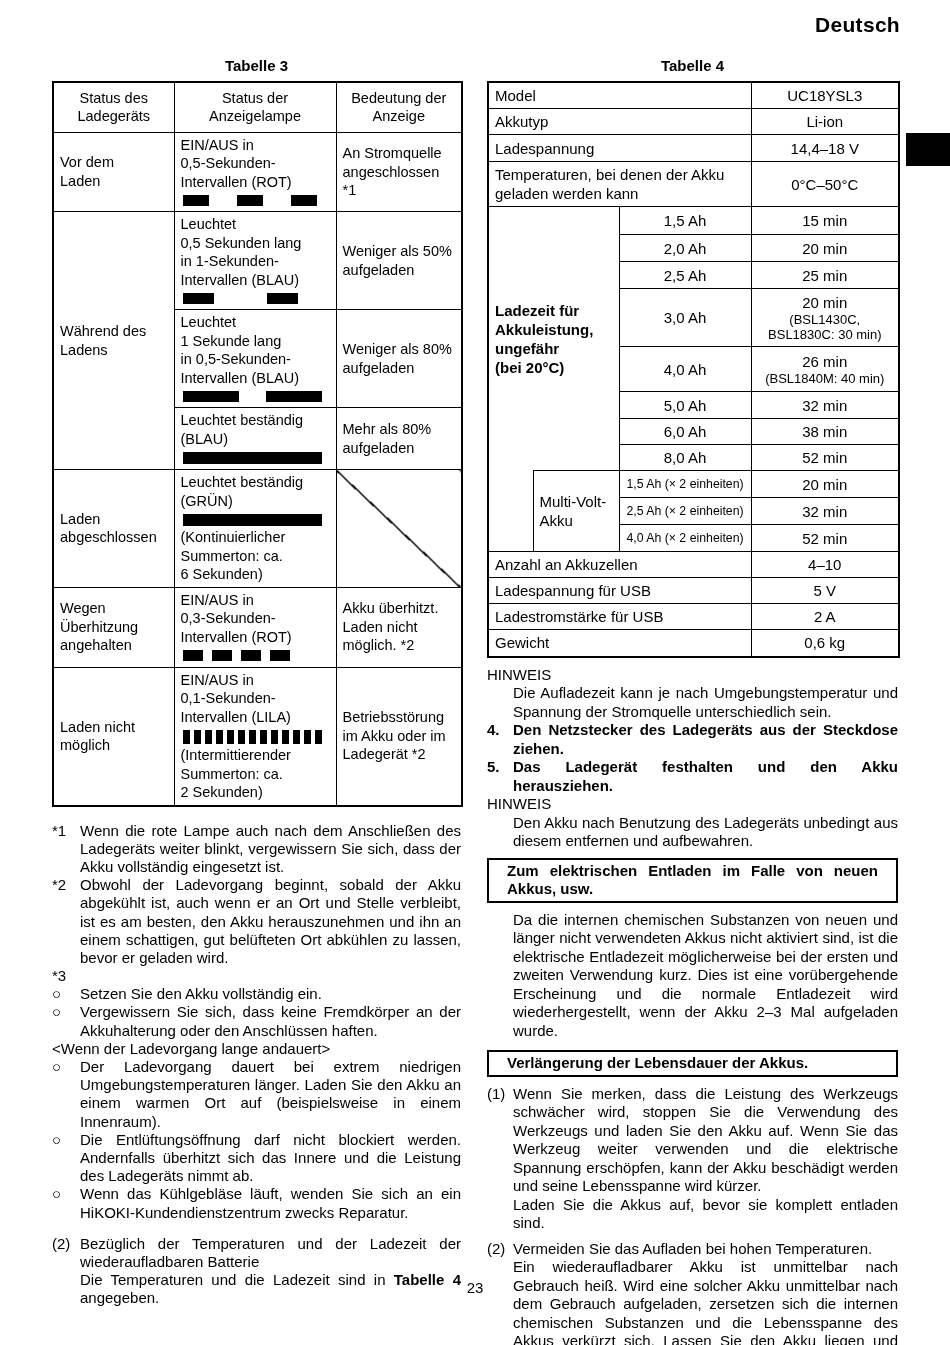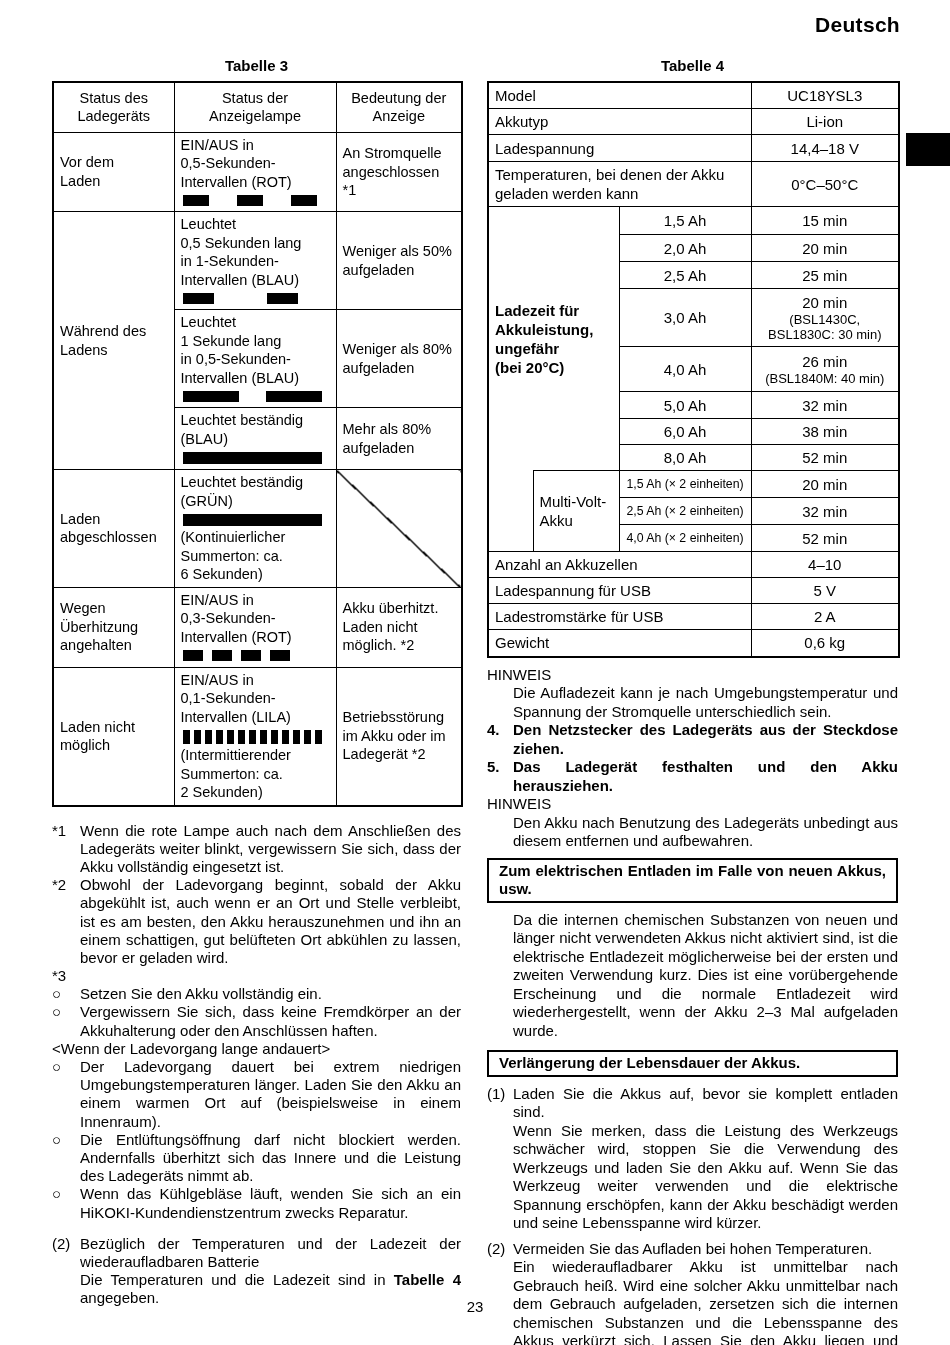--- a/index.html
+++ b/index.html
@@ -39,23 +39,23 @@
   .marker { position:absolute; left:0; top:0; }
   .subhead { padding-left:0; text-align:left; }
   .gap-top { margin-top:13px; }
   .b { font-weight:bold; }
 
   .rcol-flow { font-size:15px; line-height:18.5px; }
   .mt9 { margin-top:8px; }
   .h-title { font-weight:normal; }
   .ind { padding-left:26px; text-align:justify; }
   .step { position:relative; padding-left:26px; font-weight:bold; text-align:justify; }
-  .callout { border:2px solid #000; font-weight:bold; padding:2px 10px; margin:7px 0 8px 0; text-align:justify; }
+  .callout { border:2px solid #000; font-weight:bold; padding:2px 18px; margin:7px 0 8px 0; text-align:justify; }
   .item { position:relative; padding-left:26px; margin-top:7px; text-align:justify; }
-  .pgnum { position:absolute; bottom:30px; left:0; width:100%; text-align:center; font-size:15px; }
+  .pgnum { position:absolute; bottom:49px; left:0; width:100%; text-align:center; font-size:15px; }
 </style>
 </head>
 <body>
 
 <div class="lang-header">Deutsch</div>
 <div class="edge-tab"></div>
 
 <div class="cols">
 
   <div class="col-left">
@@ -339,22 +339,22 @@
       <div class="ind">Den Akku nach Benutzung des Ladegeräts unbedingt aus diesem entfernen und aufbewahren.</div>
 
       <div class="callout">Zum elektrischen Entladen im Falle von neuen Akkus, usw.</div>
 
       <div class="ind">Da die internen chemischen Substanzen von neuen und länger nicht verwendeten Akkus nicht aktiviert sind, ist die elektrische Entladezeit möglicherweise bei der ersten und zweiten Verwendung kurz. Dies ist eine vorübergehende Erscheinung und die normale Entladezeit wird wiederhergestellt, wenn der Akku 2–3 Mal aufgeladen wurde.</div>
 
       <div class="callout" style="margin-top:10px">Verlängerung der Lebensdauer der Akkus.</div>
 
       <div class="item">
         <span class="marker">(1)</span>
+        <div>Wenn Sie merken, dass die Leistung des Werkzeugs schwächer wird, stoppen Sie die Verwendung des Werkzeugs und laden Sie den Akku auf. Wenn Sie das Werkzeug weiter verwenden und die elektrische Spannung erschöpfen, kann der Akku beschädigt werden und seine Lebensspanne wird kürzer.</div>
         <div>Laden Sie die Akkus auf, bevor sie komplett entladen sind.</div>
-        <div>Wenn Sie merken, dass die Leistung des Werkzeugs schwächer wird, stoppen Sie die Verwendung des Werkzeugs und laden Sie den Akku auf. Wenn Sie das Werkzeug weiter verwenden und die elektrische Spannung erschöpfen, kann der Akku beschädigt werden und seine Lebensspanne wird kürzer.</div>
       </div>
       <div class="item">
         <span class="marker">(2)</span>
         <div>Vermeiden Sie das Aufladen bei hohen Temperaturen.</div>
         <div>Ein wiederaufladbarer Akku ist unmittelbar nach Gebrauch heiß. Wird eine solcher Akku unmittelbar nach dem Gebrauch aufgeladen, zersetzen sich die internen chemischen Substanzen und die Lebensspanne des Akkus verkürzt sich. Lassen Sie den Akku liegen und laden Sie ihn erst auf, nachdem er eine Weile abgekühlt ist.</div>
       </div>
     </div>
   </div>
 </div>
 

